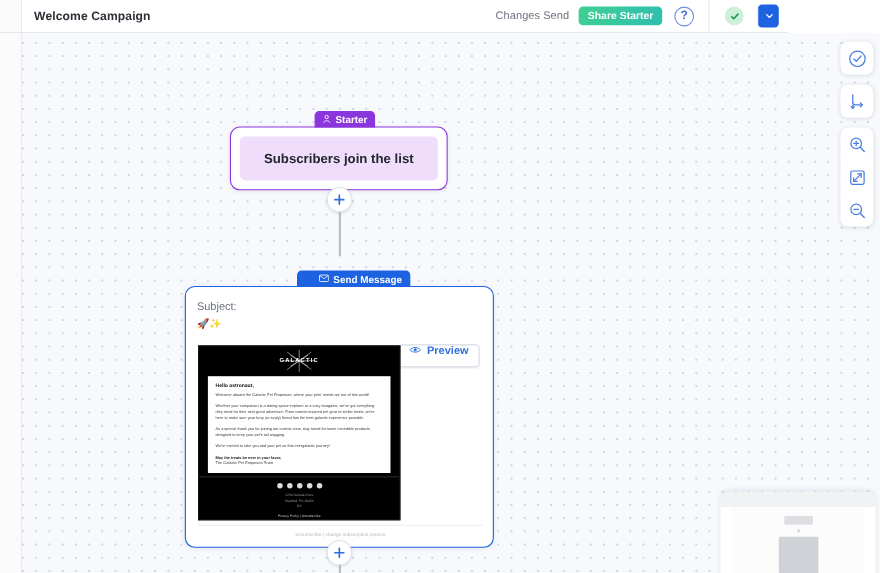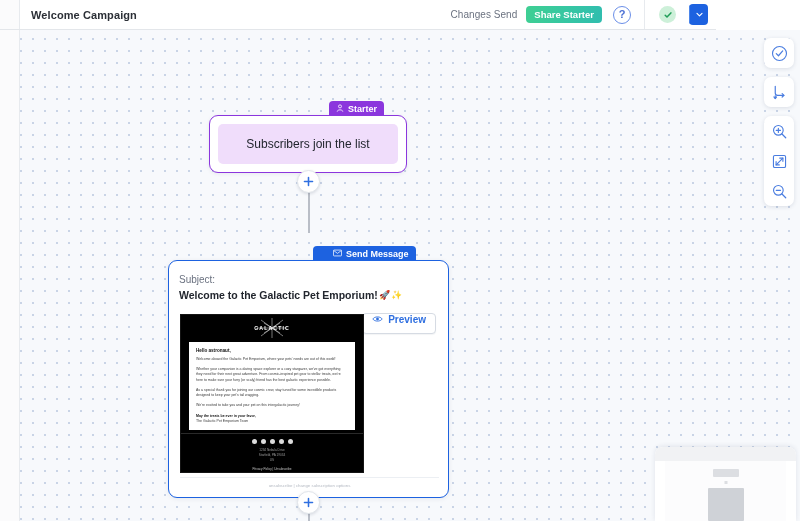--- a/index.html
+++ b/index.html
@@ -103,41 +103,41 @@
     cursor: pointer; z-index: 6;
   }
   .plus-btn svg { display: block; }
 
   
   .node-badge {
     position: absolute; height: 15px;
     display: flex; align-items: center; gap: 4px;
     padding: 0 7px; border-radius: 4px 4px 0 0;
     font-size: 9px; font-weight: 700; color: #ffffff;
-    white-space: nowrap; z-index: 7; margin-left: 43px;
+    white-space: nowrap; z-index: 7;
   }
   .badge-starter { background: #8b36dd; left: 286px; top: 71px; }
   .badge-send    { background: #1d62e0; left: 270px; top: 216px; padding-left: 20px; }
 
   
   .node-starter {
     position: absolute; left: 209px; top: 85px;
     width: 198px; height: 58px;
     background: #ffffff;
     border: 1.6px solid #8b36dd;
     border-radius: 9px;
     box-shadow: 0 1px 4px rgba(25,35,70,.07);
     display: flex; align-items: center; justify-content: center;
     z-index: 5; cursor: pointer;
   }
   .starter-inner {
     width: 180px; height: 40px;
     background: #f0ddfb; border-radius: 5px;
     display: flex; align-items: center; justify-content: center;
-    font-size: 12px; font-weight: 400; color: #22262e;
+    font-size: 12px; font-weight: 700; color: #22262e;
   }
 
   
   .node-send {
     position: absolute; left: 168px; top: 230px;
     width: 281px; height: 238px;
     background: #ffffff;
     border: 1.6px solid #1d62e0;
     border-radius: 9px;
     box-shadow: 0 1px 5px rgba(25,35,70,.08);
@@ -327,21 +327,20 @@
           <path d="M0.9 1.2 L6 5 L11.1 1.2" fill="none" stroke="#ffffff" stroke-width="1" stroke-linejoin="round"></path>
         </svg>
       </span>
       <span>Send Message</span>
     </div>
 
     <div class="node-send">
 
       <div class="subj-label">Subject:</div>
       <div class="subj-value">
-        <span>Welcome to the Galactic Pet Emporium!</span>
         <span class="subj-emoji">🚀✨</span>
       </div>
 
       <div class="preview-btn">
         <span>
           <svg width="11" height="8" viewBox="0 0 14 10" aria-hidden="true">
             <path d="M1 5 C3.4 1.4 10.6 1.4 13 5 C10.6 8.6 3.4 8.6 1 5 Z" fill="none" stroke="#2f6fe0" stroke-width="1.1"></path>
             <circle cx="7" cy="5" r="1.8" fill="#2f6fe0"></circle>
           </svg>
         </span>

